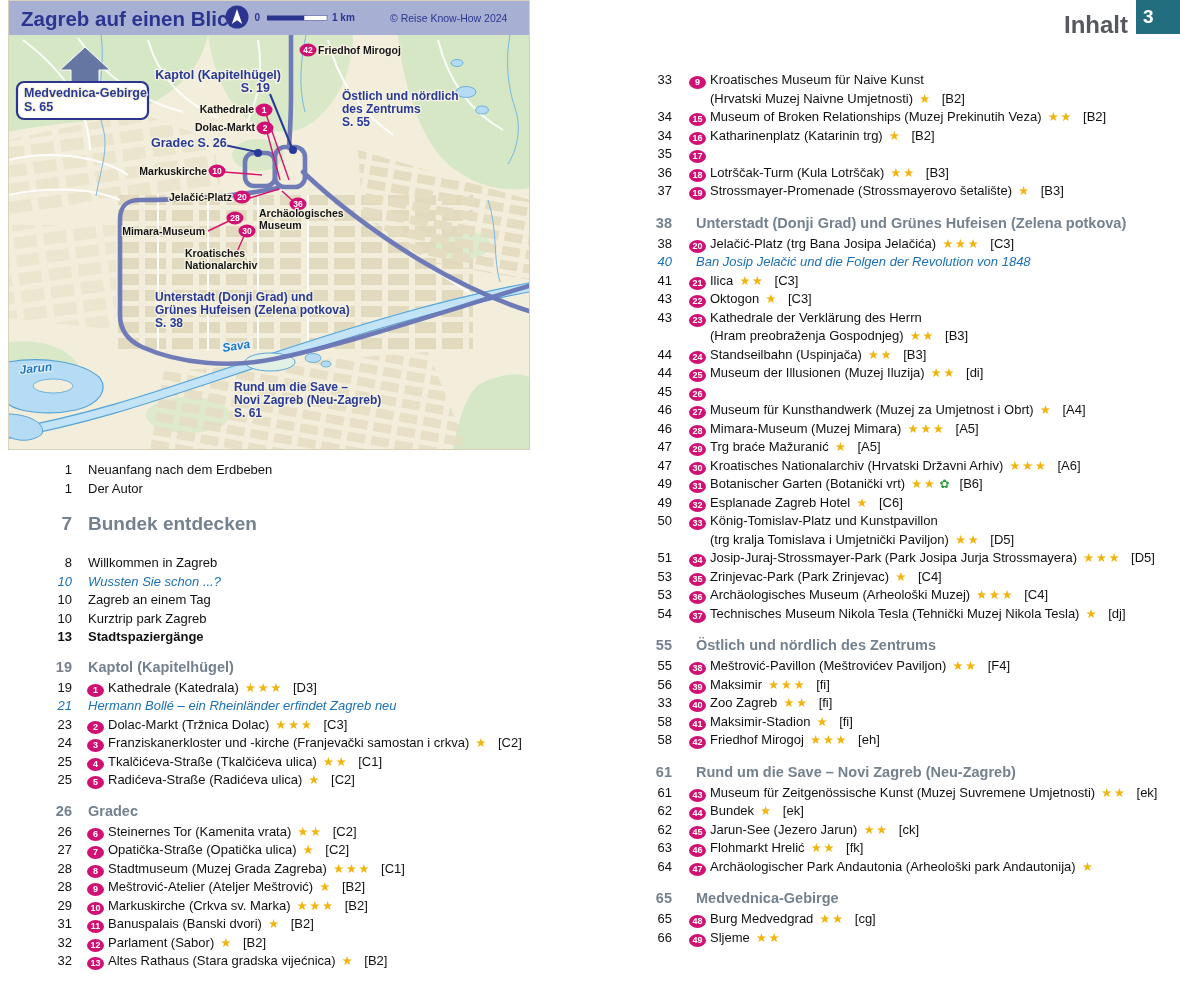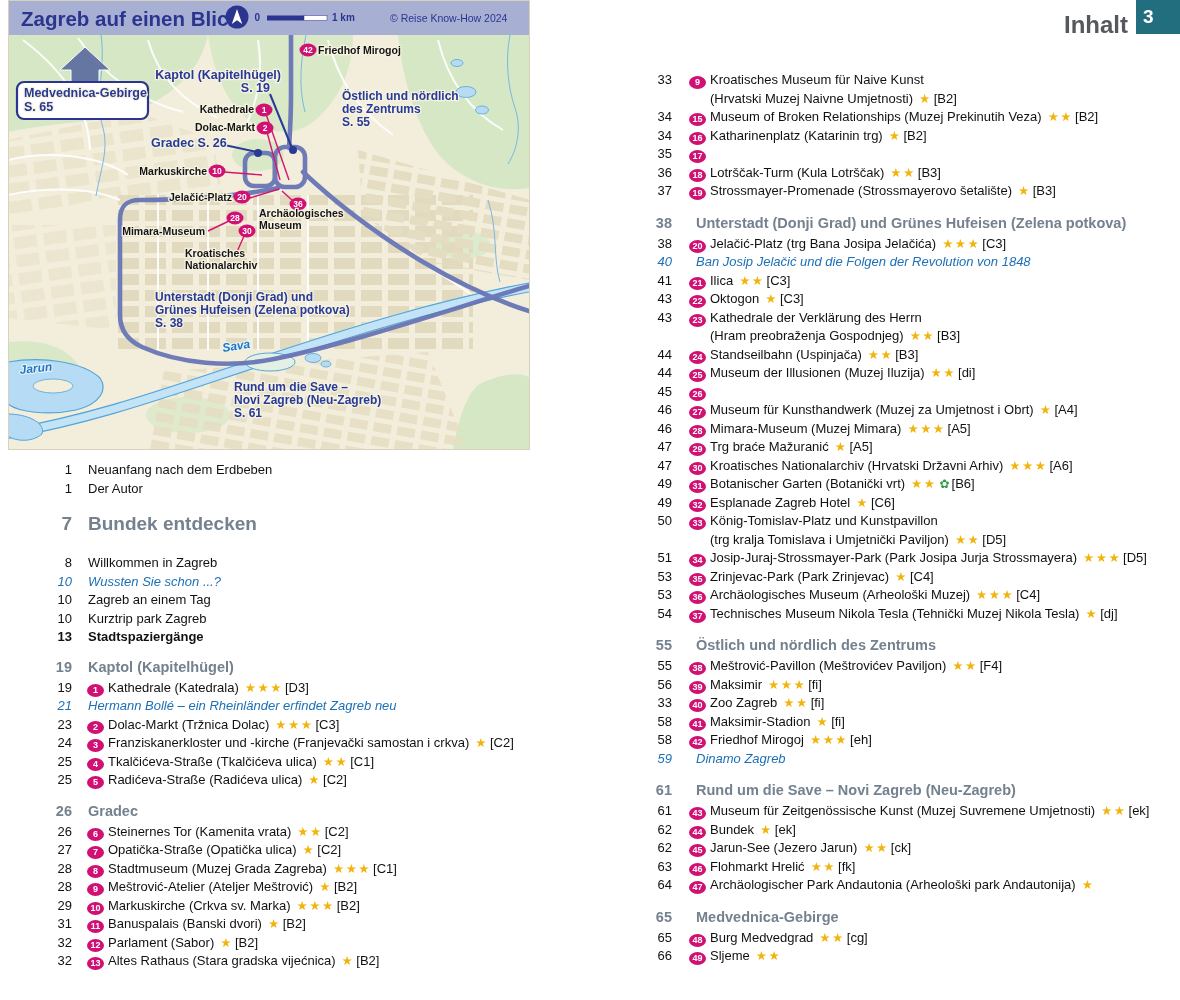--- a/index.html
+++ b/index.html
@@ -24,21 +24,21 @@
   .tx{margin-left:4px}
   .tx.nob{margin-left:var(--tml)}
   .rh{color:#74818e;font-weight:bold;font-size:14.5px;height:21px}
   .rp{color:#74818e;font-weight:bold;font-size:19px;height:30px}
   .ri{color:#1c70b6;font-style:italic}
   .rb{font-weight:bold}
   .bdg{display:inline-block;min-width:17px;height:13px;margin-left:var(--bml);flex:none;
        background:#d01073;border-radius:50%;color:#fff;font-size:9px;font-weight:bold;
        text-align:center;line-height:13px;transform:translateY(1px)}
   .st{color:#f1b40d;letter-spacing:1.5px;margin-left:6px;font-size:12.5px}
-  .rf{margin-left:2px}
+  .rf{margin-left:10px}
   .fl{color:#2f9e44;margin-left:3px;font-size:12px}
 
   
   .mt{font-family:"Liberation Sans",sans-serif}
   .poi{font-size:10.5px;fill:#141414;paint-order:stroke;stroke:#f6f2e2;stroke-width:2.5px;font-weight:bold}
   .reg{font-weight:bold;fill:#283a96;paint-order:stroke;stroke:#f6f2e2;stroke-width:2.5px}
   .wat{font-weight:bold;font-style:italic;fill:#1f78c0;paint-order:stroke;stroke:#e9f3fb;stroke-width:2px}
   .bnum{font-size:8.5px;font-weight:bold;fill:#fff;text-anchor:middle}
 </style>
 </head>
@@ -500,24 +500,20 @@
       <div class="row re">
         <span class="pg">58</span>
         <span class="bdg">41</span>
         <div class="tx">Maksimir-Stadion<span class="st">★</span><span class="rf">[fi]</span></div>
       </div>
       <div class="row re">
         <span class="pg">58</span>
         <span class="bdg">42</span>
         <div class="tx">Friedhof Mirogoj<span class="st">★★★</span><span class="rf">[eh]</span></div>
       </div>
-      <div class="row ri">
-        <span class="pg">59</span>
-        <div class="tx nob">Dinamo Zagreb</div>
-      </div>
       <div style="height: 13px;"></div>
       <div class="row rh">
         <span class="pg">61</span>
         <div class="tx nob">Rund um die Save – Novi Zagreb (Neu-Zagreb)</div>
       </div>
       <div class="row re">
         <span class="pg">61</span>
         <span class="bdg">43</span>
         <div class="tx">Museum für Zeitgenössische Kunst (Muzej Suvremene Umjetnosti)<span class="st">★★</span><span class="rf">[ek]</span></div>
       </div>

